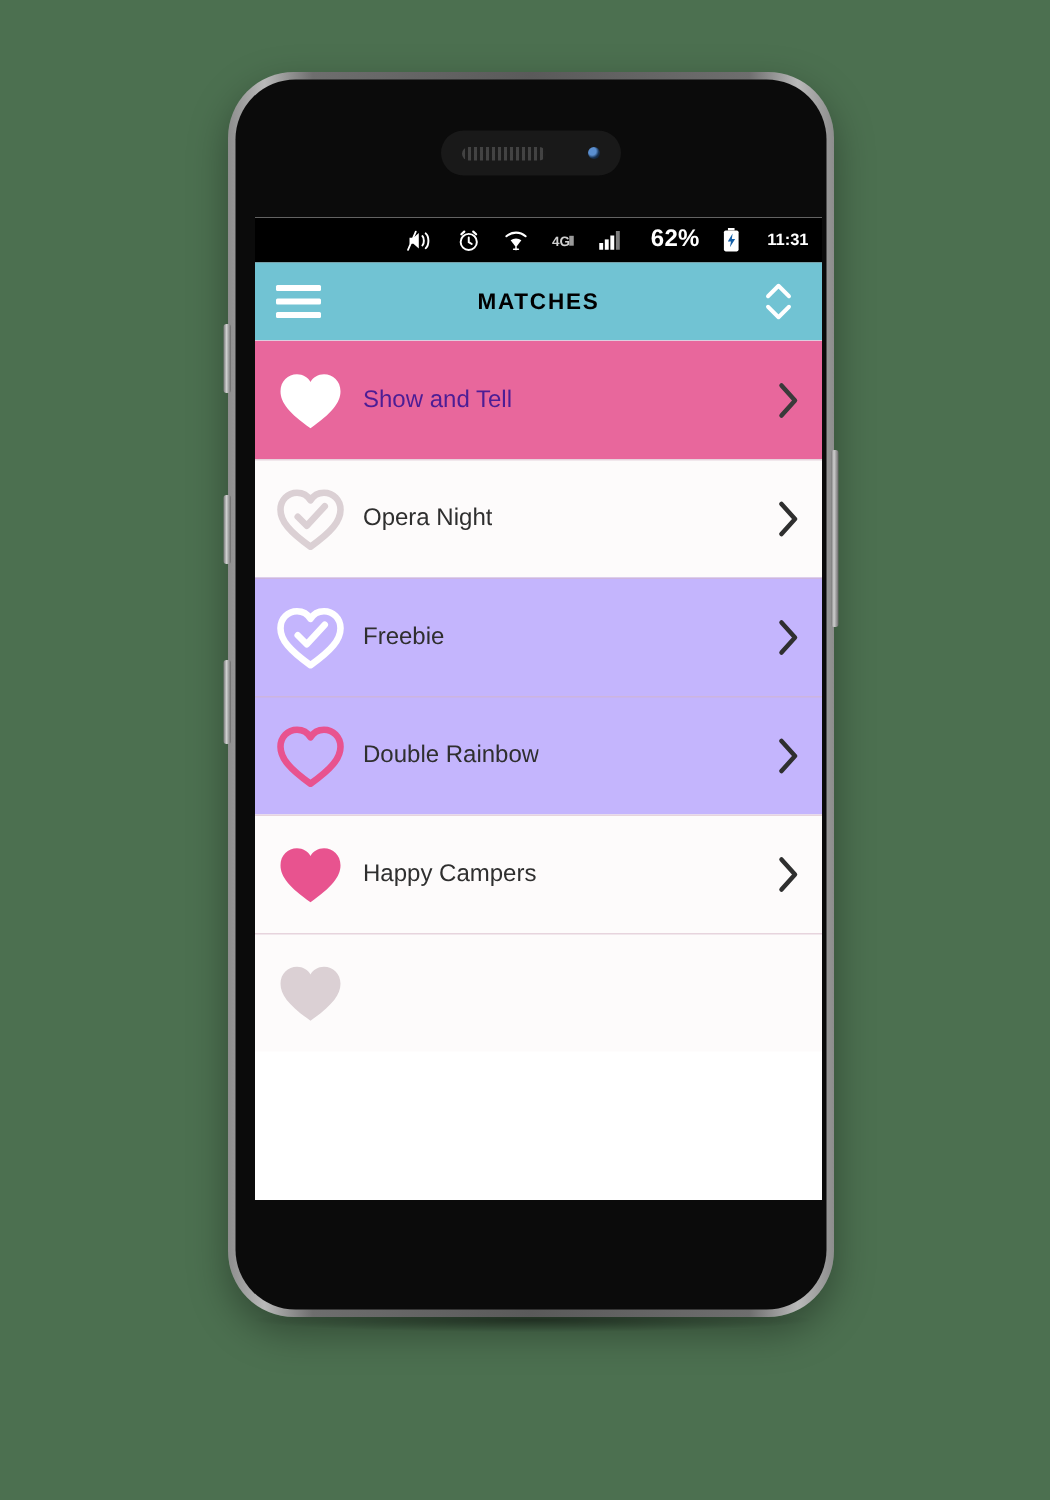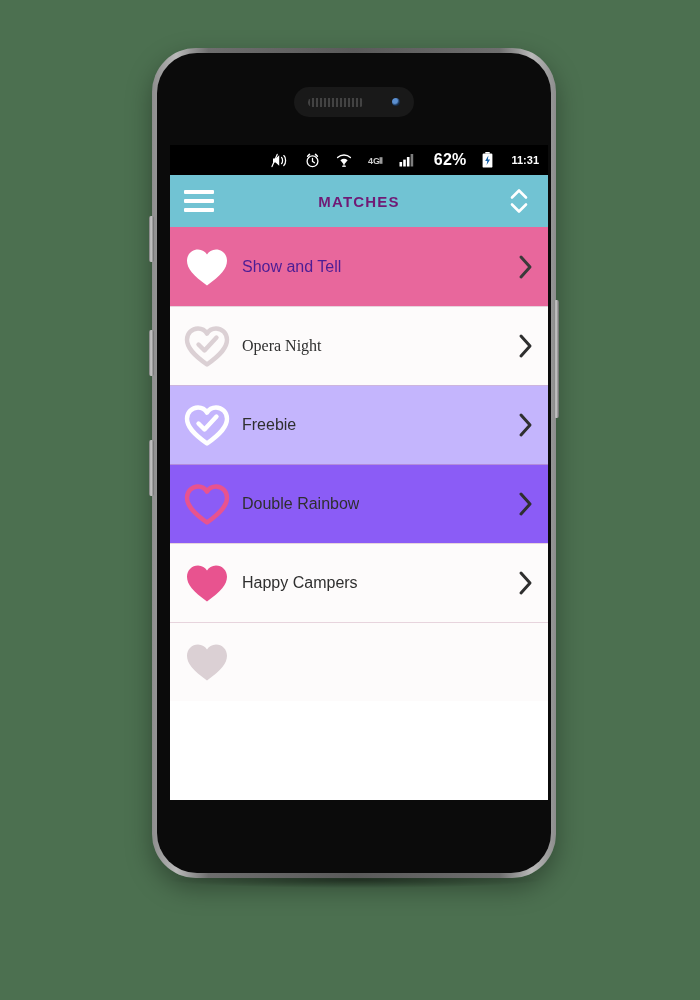--- a/index.html
+++ b/index.html
@@ -85,21 +85,21 @@
   
   #app-bar{
     height:52px; background:#71c3d3;
     display:flex; align-items:center; position:relative;
     padding:0 14px;
   }
   #menu-button{ width:30px; display:flex; flex-direction:column; gap:5px; cursor:pointer; }
   #menu-button i{ display:block; height:4px; background:#fff; border-radius:1px; }
   #app-bar-title{
     position:absolute; left:0; right:0; text-align:center;
-    color:#701a75; font-size:15px; font-weight:bold; letter-spacing:1.2px;
+    color:#000000; font-size:15px; font-weight:bold; letter-spacing:1.2px;
     pointer-events:none;
   }
   #sort-button{ margin-left:auto; width:30px; height:40px; position:relative; cursor:pointer; z-index:2; }
 
   
   #match-list{ position:relative; height:573px; overflow:hidden; background:#fff; }
   .match-row{
     height:79px; display:flex; align-items:center;
     padding:0 12px 0 14px; position:relative; cursor:pointer;
   }
@@ -212,21 +212,21 @@
                 <path d="M23 41.5 C 9 31.5, 3 24.5, 3 16.8 C 3 10.2, 8 5.5, 14 5.5 C 18 5.5, 21.3 7.7, 23 10.6 C 24.7 7.7, 28 5.5, 32 5.5 C 38 5.5, 43 10.2, 43 16.8 C 43 24.5, 37 31.5, 23 41.5 Z" stroke-linejoin="round" fill="#ffffff"></path>
               </svg>
             </div>
             <div class="row-label">Show and Tell</div>
             <div class="row-chevron">
               <svg width="22" height="30" viewBox="0 0 22 30">
                 <path d="M7 5 L16 15 L7 25" fill="none" stroke="#3a3a3a" stroke-width="3" stroke-linecap="round" stroke-linejoin="round"></path>
               </svg>
             </div>
           </div>
-          <div class="match-row" style="background: rgb(253, 251, 251); font-family: Liberation Serif, serif;">
+          <div class="match-row" style="background: rgb(253, 251, 251);">
             <div class="row-heart">
               <svg width="46" height="46" viewBox="0 0 46 46">
                 <path d="M23 41.5 C 9 31.5, 3 24.5, 3 16.8 C 3 10.2, 8 5.5, 14 5.5 C 18 5.5, 21.3 7.7, 23 10.6 C 24.7 7.7, 28 5.5, 32 5.5 C 38 5.5, 43 10.2, 43 16.8 C 43 24.5, 37 31.5, 23 41.5 Z" stroke-linejoin="round" fill="none" stroke="#dbd0d4" stroke-width="4.4"></path>
                 <path d="M14.5 21.5 L20.5 27.5 L32.5 14.5" fill="none" stroke="#dbd0d4" stroke-width="4.4" stroke-linecap="round" stroke-linejoin="round"></path>
               </svg>
             </div>
             <div class="row-label">Opera Night</div>
             <div class="row-chevron">
               <svg width="22" height="30" viewBox="0 0 22 30">
                 <path d="M7 5 L16 15 L7 25" fill="none" stroke="#2f2f2f" stroke-width="3" stroke-linecap="round" stroke-linejoin="round"></path>
@@ -240,21 +240,21 @@
                 <path d="M14.5 21.5 L20.5 27.5 L32.5 14.5" fill="none" stroke="#ffffff" stroke-width="4.4" stroke-linecap="round" stroke-linejoin="round"></path>
               </svg>
             </div>
             <div class="row-label">Freebie</div>
             <div class="row-chevron">
               <svg width="22" height="30" viewBox="0 0 22 30">
                 <path d="M7 5 L16 15 L7 25" fill="none" stroke="#2f2f2f" stroke-width="3" stroke-linecap="round" stroke-linejoin="round"></path>
               </svg>
             </div>
           </div>
-          <div class="match-row" style="background: #8b5cf6;">
+          <div class="match-row" style="background: #c4b5fd;">
             <div class="row-heart">
               <svg width="46" height="46" viewBox="0 0 46 46">
                 <path d="M23 41.5 C 9 31.5, 3 24.5, 3 16.8 C 3 10.2, 8 5.5, 14 5.5 C 18 5.5, 21.3 7.7, 23 10.6 C 24.7 7.7, 28 5.5, 32 5.5 C 38 5.5, 43 10.2, 43 16.8 C 43 24.5, 37 31.5, 23 41.5 Z" stroke-linejoin="round" fill="none" stroke="#e8538f" stroke-width="4.4"></path>
               </svg>
             </div>
             <div class="row-label">Double Rainbow</div>
             <div class="row-chevron">
               <svg width="22" height="30" viewBox="0 0 22 30">
                 <path d="M7 5 L16 15 L7 25" fill="none" stroke="#2f2f2f" stroke-width="3" stroke-linecap="round" stroke-linejoin="round"></path>
               </svg>

